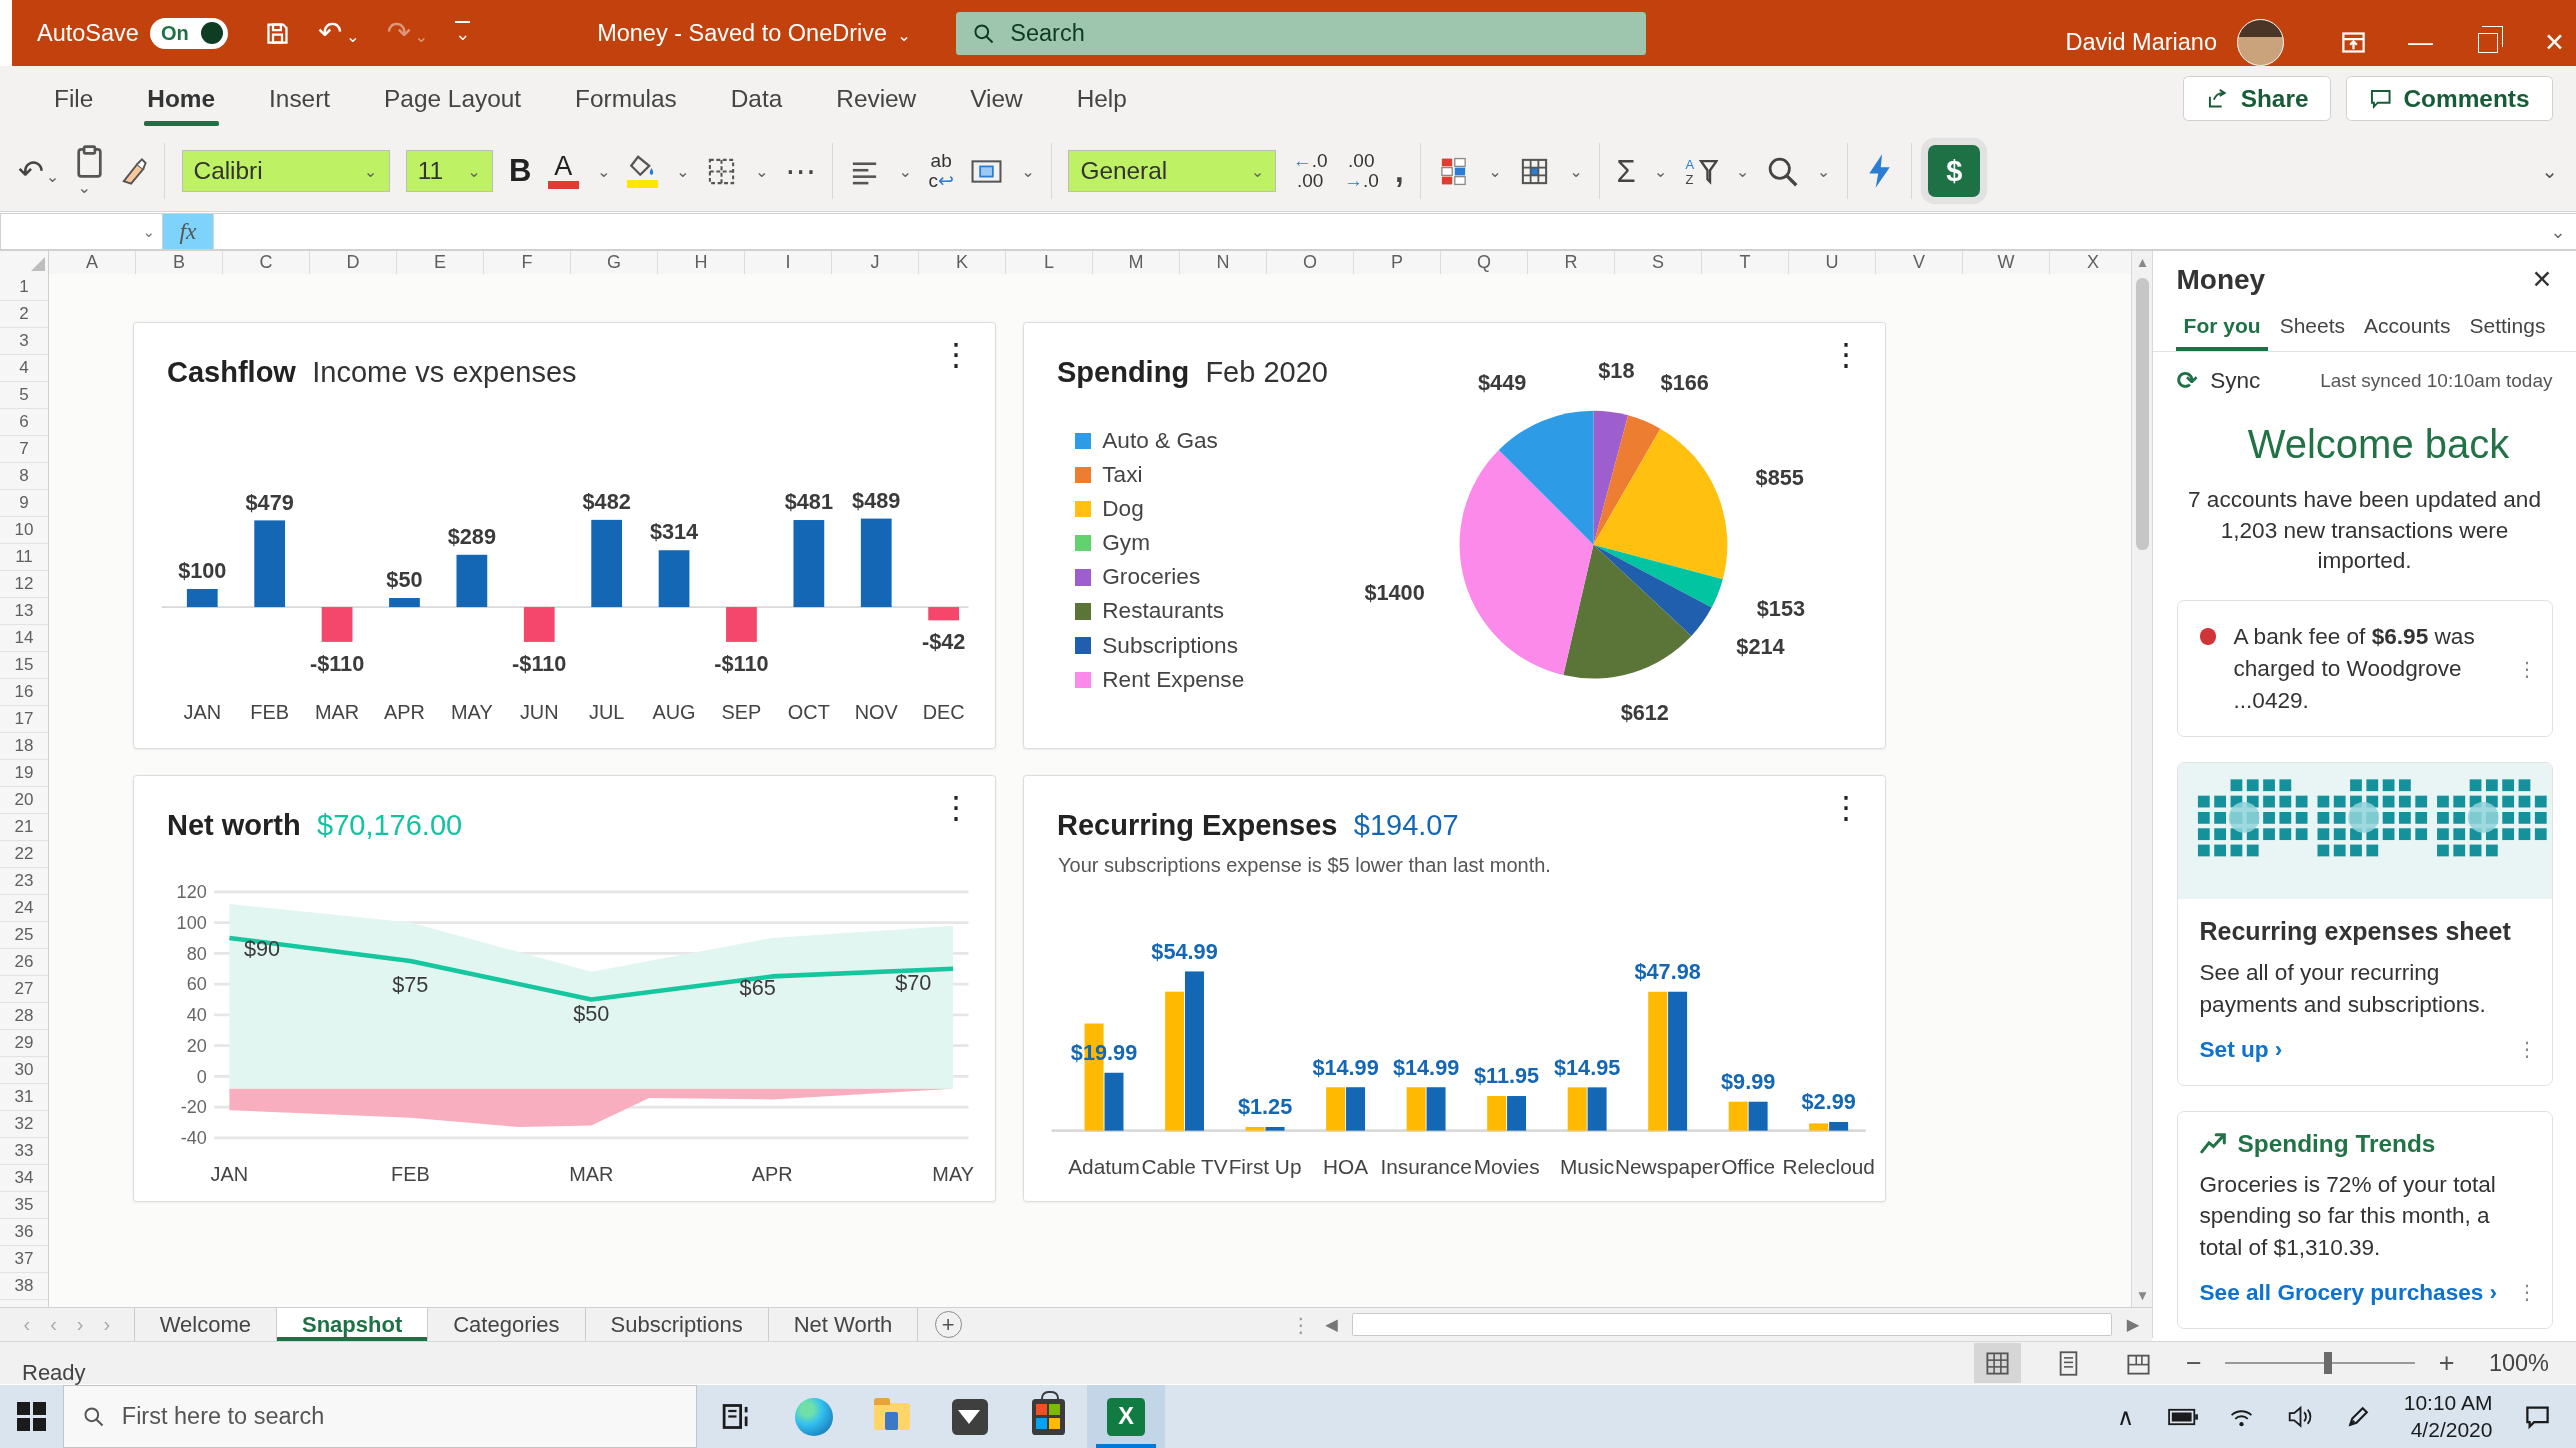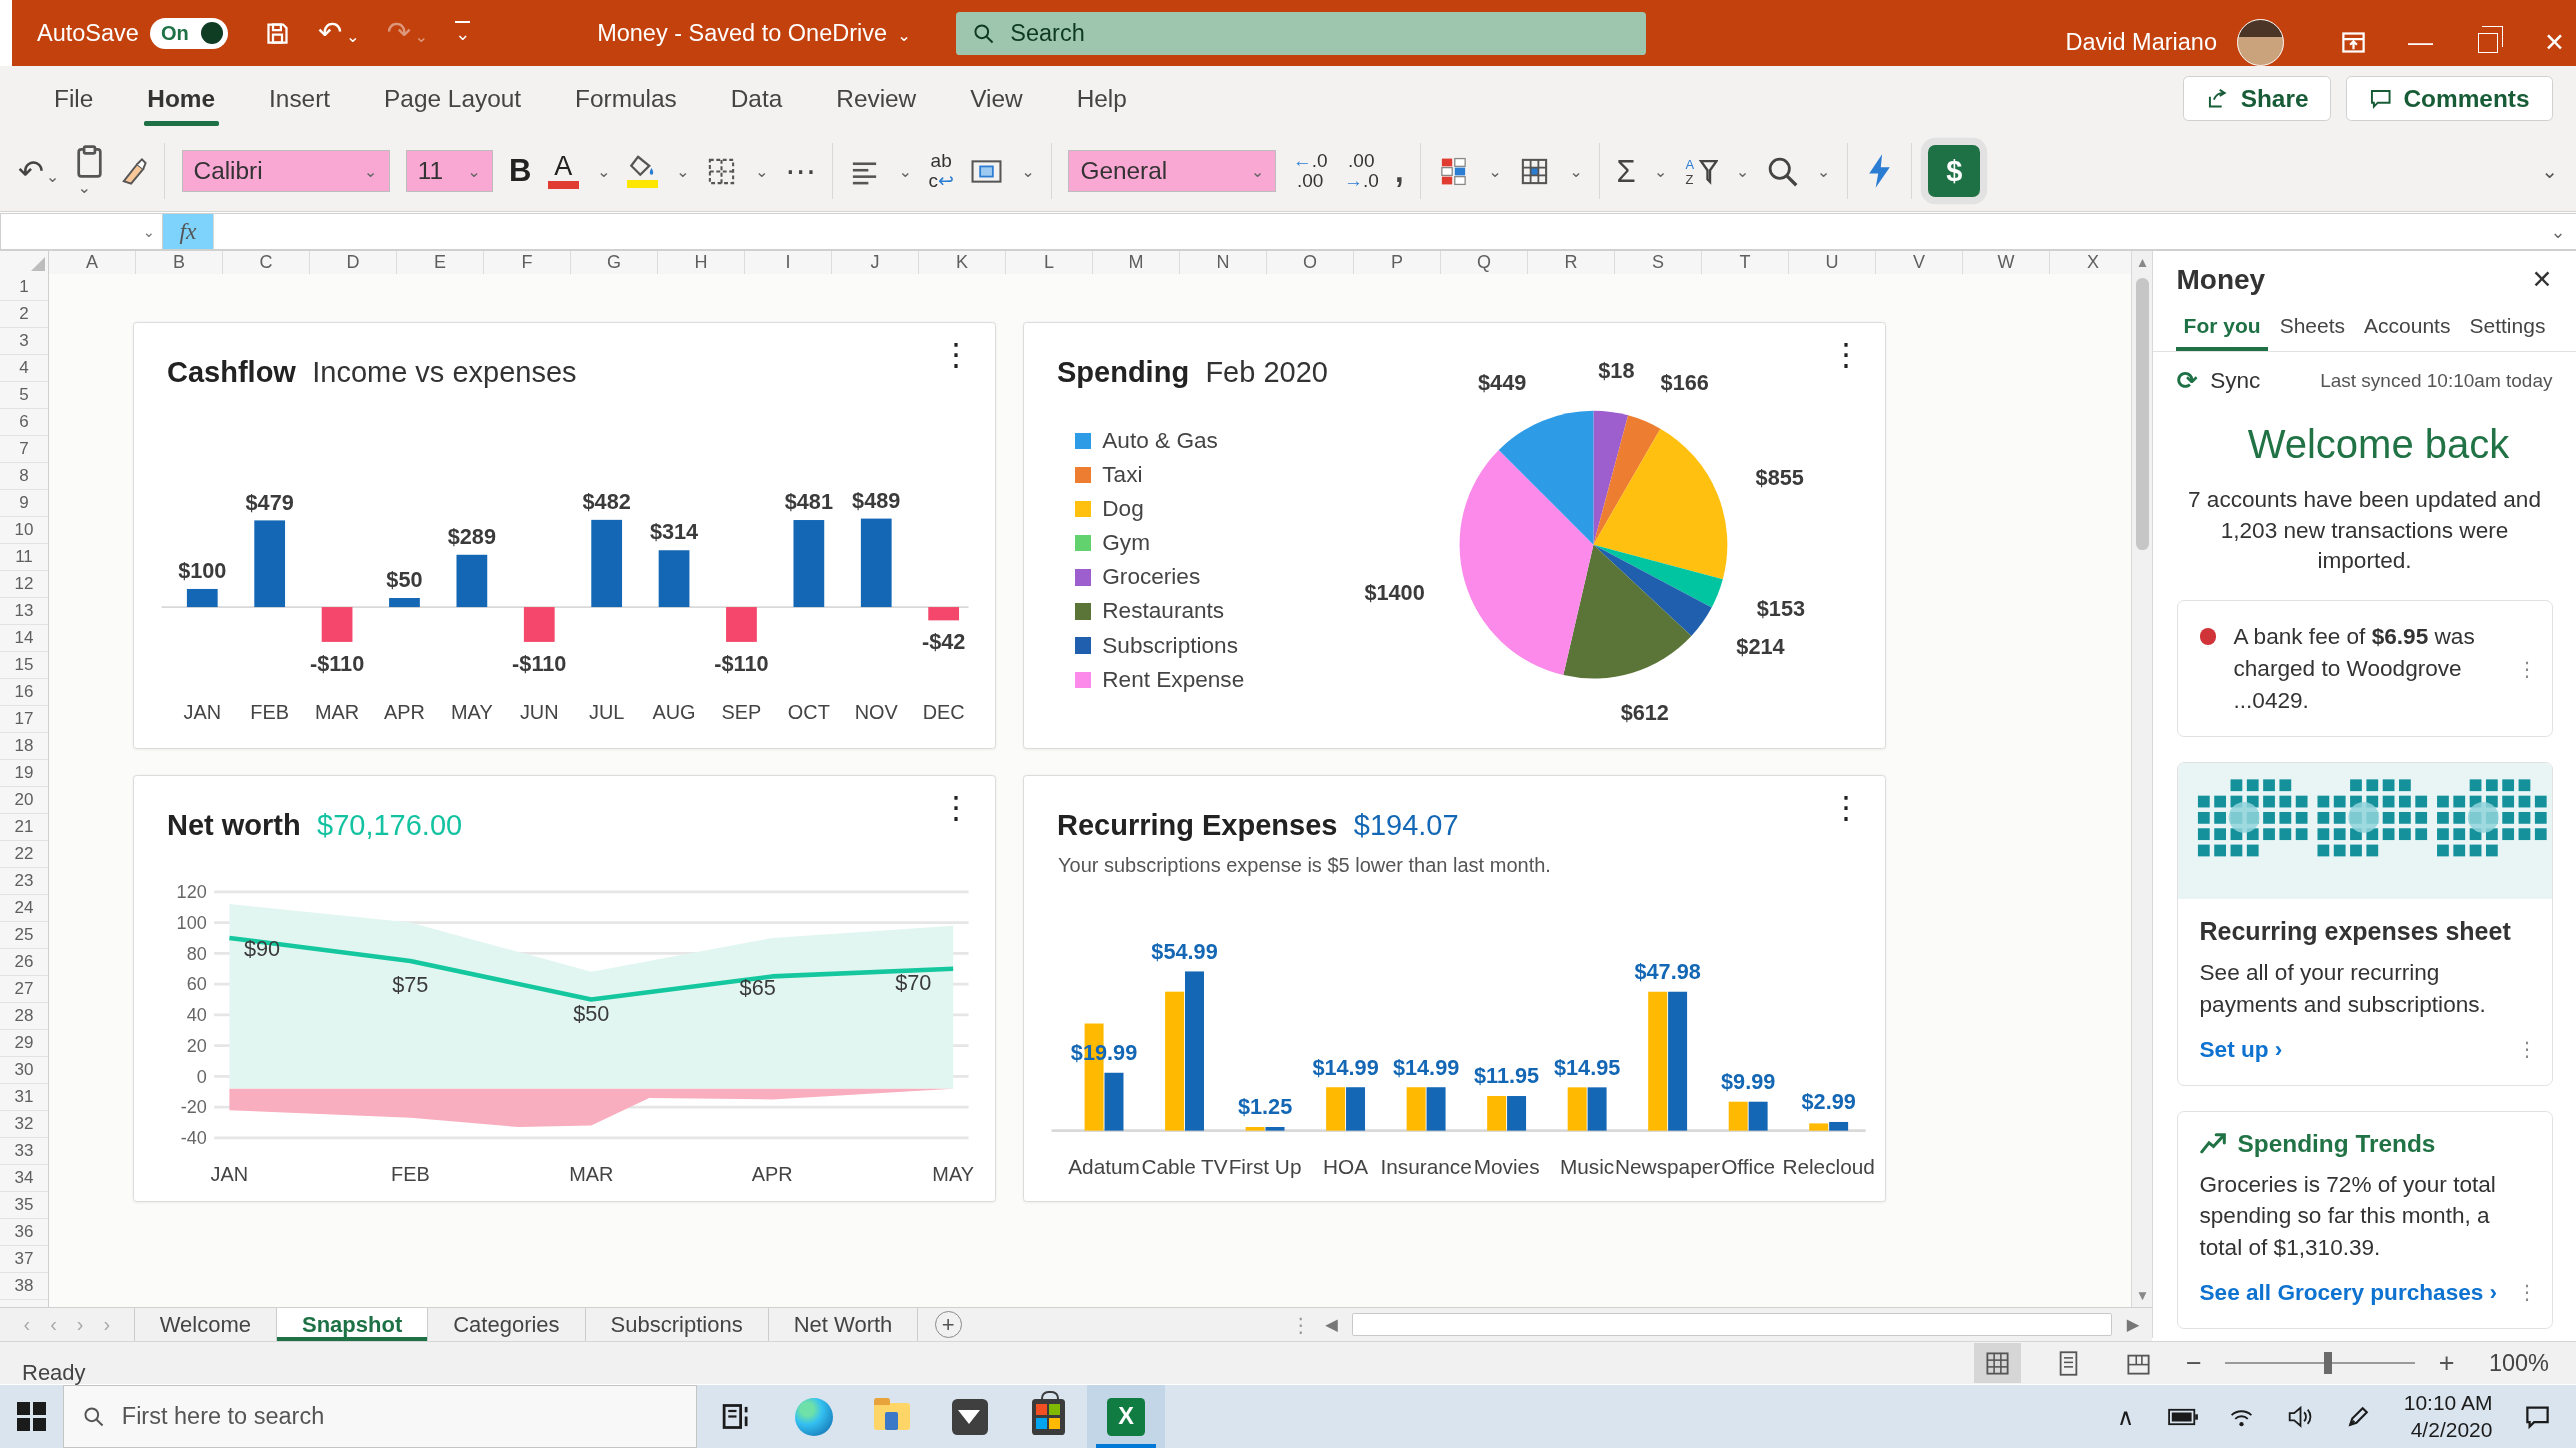--- a/index.html
+++ b/index.html
@@ -42,21 +42,21 @@
   .tabrow-right{margin-left:auto;display:flex;gap:14.5px;padding-right:23.5px;justify-content:space-between;}
   .pillbtn{display:flex;align-items:center;gap:11px;background:#fff;border:0.9px solid #d0d0d0;border-radius:5.4px;
     padding:7.2px 22px;color:#185C37;font-weight:bold;font-size:24.4px;}
 
   
   .ribbon{position:absolute;left:0;top:131px;width:2576px;height:81px;background:#f3f2f1;
     border-bottom:0.9px solid #d4d4d4;display:flex;align-items:center;gap:16.3px;padding:0 18px;color:#444;}
   .rsep{width:0.9px;height:56px;background:#d8d8d8;flex:0 0 auto;}
   .rgl{font-size:31px;line-height:1;}
   .rsm{font-size:16.3px;color:#666;margin-left:1.8px;}
-  .combo{background:#f9a8d4;border:0.9px solid #bdbdbd;height:42px;display:flex;align-items:center;
+  .combo{background:#bef264;border:0.9px solid #bdbdbd;height:42px;display:flex;align-items:center;
     font-size:24.4px;color:#333;padding:0 11px;justify-content:space-between;}
   .c-font{width:208px;} .c-size{width:87px;} .c-num{width:208px;}
   .boldB{font-weight:bold;font-size:31px;color:#222;}
   .stack{display:flex;flex-direction:column;align-items:center;line-height:1.05;font-size:19px;color:#333;}
   .blue{color:#2b7cd3;}
   .ucolor{display:flex;flex-direction:column;align-items:center;line-height:1;}
   .ucolor .bar{width:31px;height:8.1px;margin-top:1.8px;}
   .dollarbtn{width:52px;height:52px;background:#1E7145;border-radius:7.2px;color:#fff;font-size:29px;
     font-weight:bold;display:flex;align-items:center;justify-content:center;box-shadow:0 0 0 7.2px #e2e2e2;}
   .icon24{display:block;}

